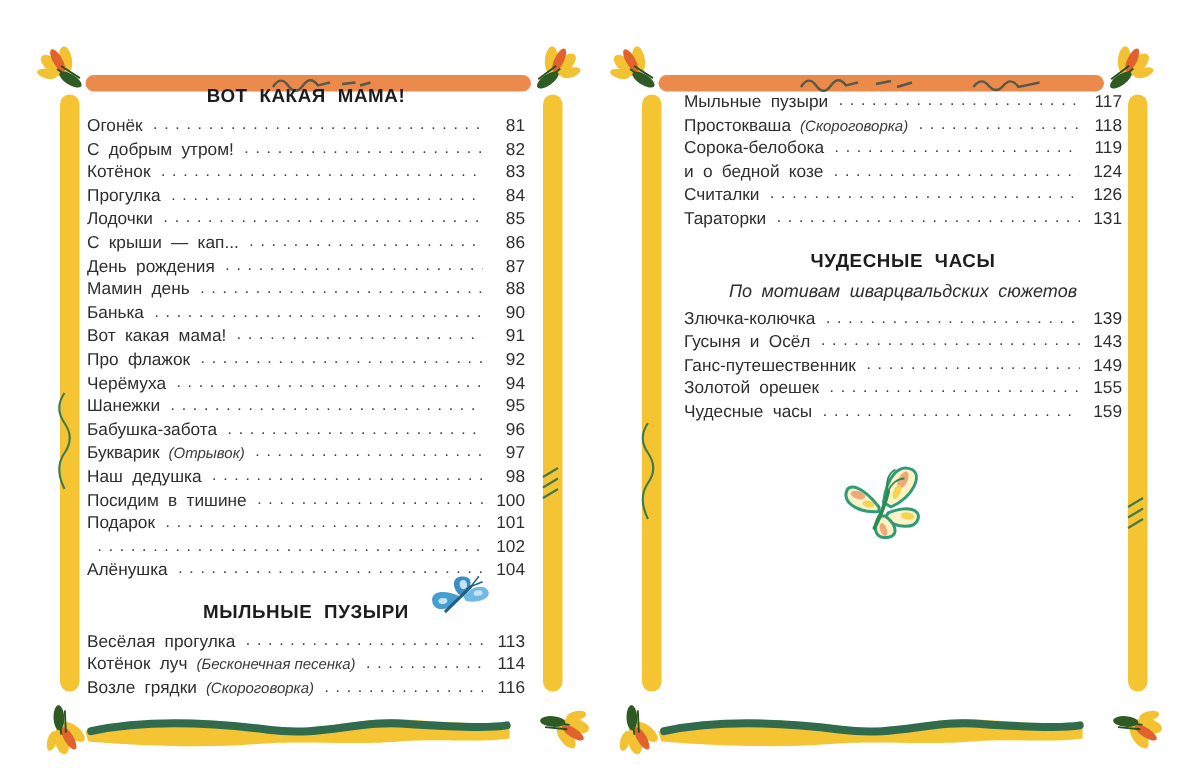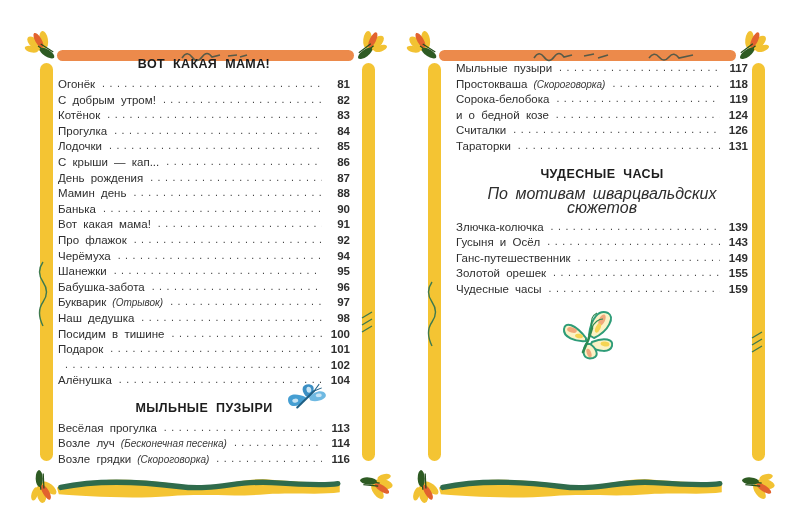--- a/index.html
+++ b/index.html
@@ -30,29 +30,29 @@
   .fl-br{left:324px;top:430px;transform:rotate(135deg);}
 
   
   .content{position:absolute;top:26px;font-size:11.5px;line-height:15.6px;}
   #left-page .content{left:28px;width:292px;}
   #right-page .content{left:44px;width:292px;padding-top:5px;}
   .toc-header{font-weight:bold;font-size:12.5px;color:#1d1d1d;
     text-align:center;letter-spacing:.4px;word-spacing:4px;
     margin:0 0 5px 0;line-height:16px;}
   .toc-header.mid{margin-top:11px;}
-  .toc-subtitle{font-style:italic;font-size:16px;text-align:center;
+  .toc-subtitle{font-style:italic;font-size:12px;text-align:center;
     color:#2e2e2e;word-spacing:3px;margin:2px 0 5px 0;line-height:14px;}
   .row{display:flex;align-items:baseline;white-space:nowrap;height:15.6px;}
   .row .t{word-spacing:3px;color:#2e2e2e;}
   .row.wrap1 .t{word-spacing:7px;}
   .row .n{font-style:italic;font-size:10px;margin-left:6px;color:#3a3a3a;}
   .dots{flex:1;overflow:hidden;white-space:nowrap;font-size:10.5px;
     letter-spacing:4.5px;margin:0 3px 0 7px;color:#3c3c3c;position:relative;top:-1px;}
-  .pg{min-width:25px;text-align:right;color:#2e2e2e;font-weight:bold;}
+  .pg{min-width:25px;text-align:right;color:#2e2e2e;}
 
   .bfly{position:absolute;}
   #blue-butterfly{left:254px;top:353px;width:46px;height:30px;}
   #green-butterfly{left:144px;top:276px;width:64px;height:60px;}
 </style>
 </head>
 <body>
 
 <div class="page" id="left-page">
   <div class="bar-top"></div>
@@ -173,21 +173,21 @@
         <span class="dots">......................................................................</span>
         <span class="pg">104</span>
       </div>
       <div class="toc-header mid">МЫЛЬНЫЕ ПУЗЫРИ</div>
       <div class="row">
         <span class="t">Весёлая прогулка</span>
         <span class="dots">......................................................................</span>
         <span class="pg">113</span>
       </div>
       <div class="row">
-        <span class="t">Возле луч</span>
+        <span class="t">Котёнок луч</span>
         <span class="n">(Бесконечная песенка)</span>
         <span class="dots">......................................................................</span>
         <span class="pg">114</span>
       </div>
       <div class="row">
         <span class="t">Возле грядки</span>
         <span class="n">(Скороговорка)</span>
         <span class="dots">......................................................................</span>
         <span class="pg">116</span>
       </div>

